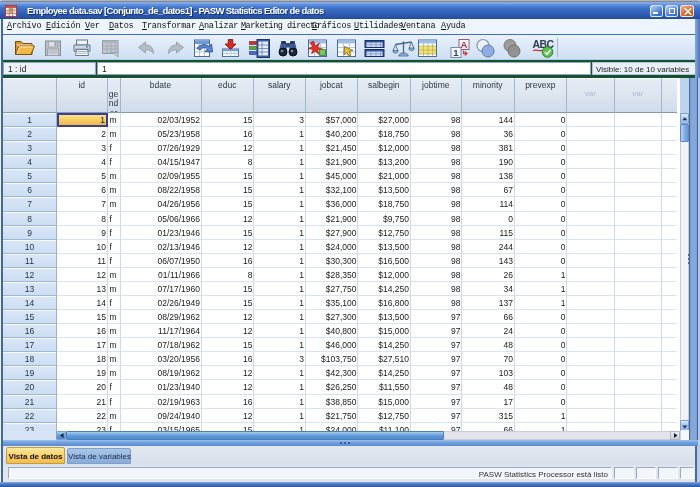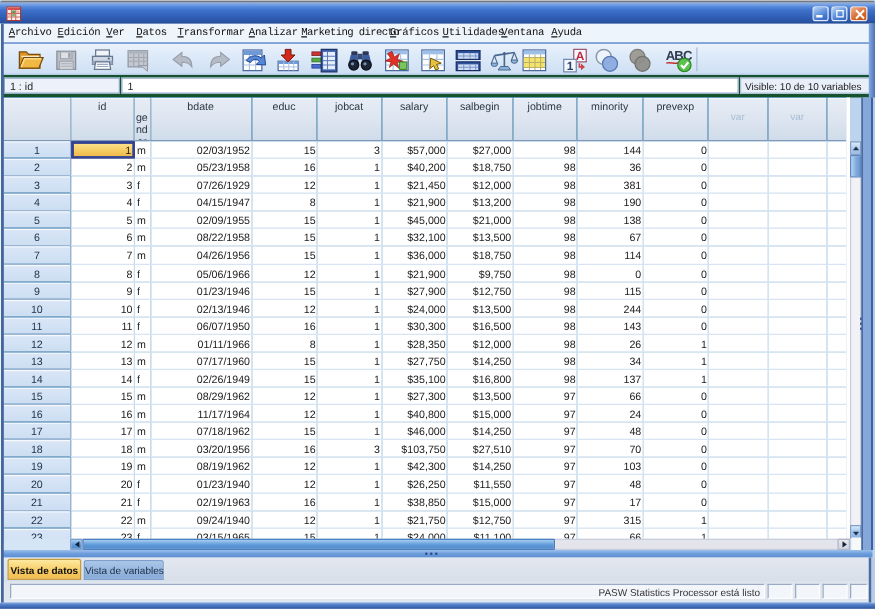--- a/index.html
+++ b/index.html
@@ -23,21 +23,21 @@
 #tsep{position:absolute;left:555px;top:3px;width:1px;height:19px;background:#a8bcd8;}
 
 #refbar{position:absolute;left:2px;top:59.5px;width:696px;height:18px;background:#14532d;}
 #refcell{position:absolute;left:1px;top:2px;width:93px;height:13.5px;background:#edf2fa;
  border:1px solid #90a8c8;font-size:8.5px;color:#222;padding:1.5px 0 0 4px;}
 #refedit{position:absolute;left:95px;top:2px;width:494px;height:13.5px;background:#fff;
  border:1px solid #90a8c8;font-size:8.5px;color:#222;padding:1.5px 0 0 4px;}
 #vislab{position:absolute;left:590px;top:2px;width:106px;height:13.5px;background:#e8eff9;
  border:1px solid #b0c2da;font-size:8px;color:#222;padding:2px 0 0 3px;white-space:nowrap;}
 
-#gridwrap{position:absolute;left:3px;top:77.5px;width:673.5px;height:357px;overflow:hidden;background:#0369a1;}
+#gridwrap{position:absolute;left:3px;top:77.5px;width:673.5px;height:357px;overflow:hidden;background:#1d4ed8;}
 .grid{display:grid;}
 .gc{overflow:hidden;white-space:nowrap;}
 .hc{height:35.5px;text-align:center;font-size:8.5px;color:#2a3744;
  background:linear-gradient(180deg,#e7edf5 0%,#dde5f0 50%,#d0dcea 100%);
  border-right:1px solid #a2b6cc;border-bottom:1.5px solid #8098ba;padding-top:2px;line-height:10px;
  box-shadow:inset 0 1px 0 #fbfcfe;}
 .hc.vh{color:#a8bcd6;font-size:8px;padding-top:11px;}
 .dc{height:14.09px;font-size:8.5px;color:#1a1a1a;background:#fff;line-height:15.5px;
  border-right:1px solid #cadbee;border-bottom:1px solid #d6e4f3;padding:0 0.5px;}
 .dc.rh{background:linear-gradient(180deg,#d9e6f7 0%,#cddef2 100%);
@@ -89,20 +89,21 @@
 <div id="title">
       <svg id="appicon2" width="12" height="12" style="position:absolute;left:5px;top:5px;" viewBox="0 0 12 12">
         <rect x="0.5" y="0.5" width="11" height="11" fill="#fff0ee" stroke="#b03a34" stroke-width="1"></rect>
         <rect x="1" y="1" width="10" height="2" fill="#d4504a"></rect>
         <path d="M1 5.8 H11 M1 8.6 H11 M4.2 3 V11 M7.6 3 V11" stroke="#cc6a60" stroke-width="0.9"></path>
         <rect x="4.7" y="3.4" width="2.4" height="2" fill="#56a050"></rect>
         <rect x="4.7" y="6.2" width="2.4" height="2" fill="#7ab870"></rect>
         <rect x="8.2" y="3.4" width="2.3" height="2" fill="#f0b0a8"></rect>
         <rect x="1.6" y="6.2" width="2.2" height="2" fill="#f0b0a8"></rect>
       </svg>
+      <span class="txt">Employee data.sav [Conjunto_de_datos1] - PASW Statistics Editor de datos</span>
       <div class="wbtn bmin" style="left:650px;">
         <div style="position:absolute;left:2px;bottom:2px;width:5px;height:1.8px;background:#fff;"></div>
       </div>
       <div class="wbtn bmax" style="left:665px;">
         <div style="position:absolute;left:2.5px;top:2px;width:6px;height:5.5px;border:1.4px solid #fff;"></div>
       </div>
       <div class="wbtn bclose" style="left:680px;width:14px;">
         <svg width="12" height="10" style="position:absolute;left:1px;top:0.5px;">
           <path d="M2.8 1.2 L9.2 7.8 M9.2 1.2 L2.8 7.8" stroke="#fff" stroke-width="1.6"></path>
         </svg>
@@ -253,22 +254,22 @@
       <div id="refedit">1</div>
       <div id="vislab">Visible: 10 de 10 variables</div>
     </div>
 <div id="gridwrap">
       <div class="grid" style="grid-template-columns:54px 50.5px 13px 81px 52.5px 51.5px 52.5px 52.5px 51.5px 52.5px 52.5px 47.5px 47.5px 20px;">
         <div class="gc hc"></div>
         <div class="gc hc">id</div>
         <div class="gc hc" style="line-height:9.7px;padding-top:12px;">ge<br>nd<br>er</div>
         <div class="gc hc">bdate</div>
         <div class="gc hc">educ</div>
+        <div class="gc hc">salary</div>
         <div class="gc hc">jobcat</div>
-        <div class="gc hc">salary</div>
         <div class="gc hc">salbegin</div>
         <div class="gc hc">jobtime</div>
         <div class="gc hc">minority</div>
         <div class="gc hc">prevexp</div>
         <div class="gc hc vh">var</div>
         <div class="gc hc vh">var</div>
         <div class="gc hc vh"></div>
         <div class="gc dc rh">1</div>
         <div class="gc dc num sel">1</div>
         <div class="gc dc" style="padding-left:2px;">m</div>

